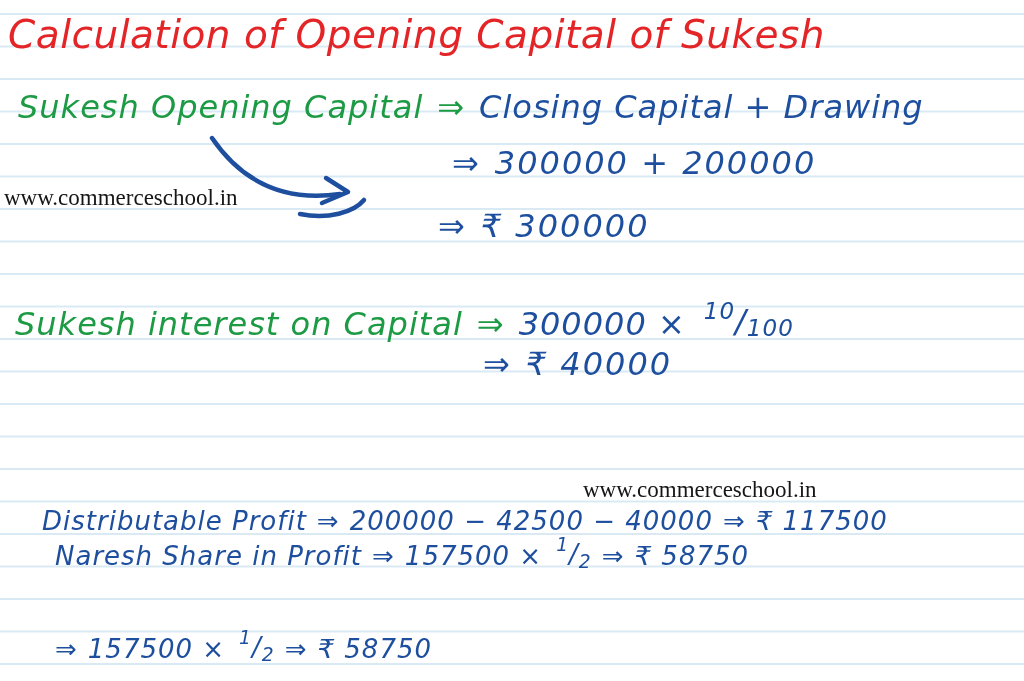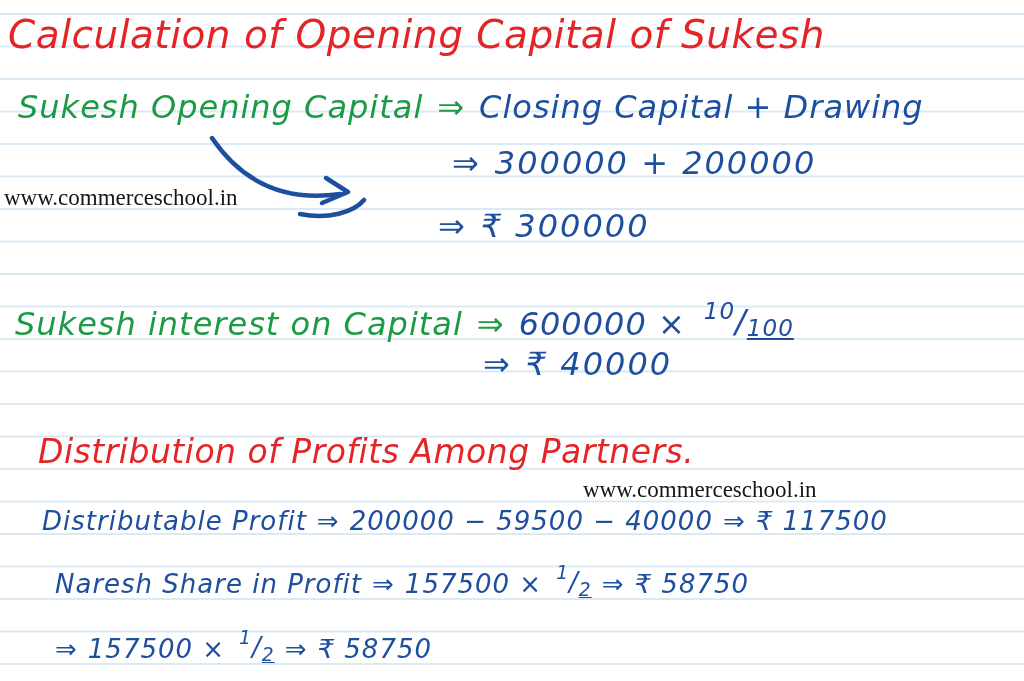--- a/index.html
+++ b/index.html
@@ -26,26 +26,26 @@
   #step-opening-2{left:438px;top:207px;font-size:32px;letter-spacing:2px;}
   .watermark{font-style:normal;letter-spacing:0;color:#161616;font-size:23px;font-family:Liberation Serif, serif;}
   #watermark-top{left:4px;top:185px;}
   #watermark-bottom{left:583px;top:477px;}
   #curved-arrow{left:202px;top:130px;}
   #line-interest{left:15px;top:281px;font-size:32px;letter-spacing:1px;margin-top:24px;}
   #step-interest{left:483px;top:345px;font-size:32px;letter-spacing:2px;}
   #heading-distribution{left:38px;top:432px;font-size:33px;}
   .prow{font-size:26px;letter-spacing:1px;}
   #row-distributable{left:42px;top:506px;}
-  #row-naresh{left:55px;top:569px;}
+  #row-naresh{left:55px;top:541px;}
   #row-sukesh{left:55px;top:634px;}
   .frac{display:inline-flex;align-items:center;line-height:1;margin-left:4px;}
   .frac .num{font-size:.72em;transform:translateY(-9px);}
   .frac .fsl{font-size:1em;}
-  .frac .den{font-size:.72em;transform:translateY(8px);text-decoration:underline;}
+  .frac .den{font-size:.72em;transform:translateY(8px);}
   .gap-sm{gap:10px;}
 </style>
 </head>
 <body>
 
 <div class="paper">
 
   <div id="title" class="abs red">Calculation of Opening Capital of Sukesh</div>
 
   <div id="line-opening" class="abs flexline">
@@ -68,41 +68,40 @@
   </svg>
 
   <div id="step-opening-2" class="abs flexline blue">
     <span>⇒</span>
     <span>₹ 300000</span>
   </div>
 
   <div id="line-interest" class="abs flexline">
     <span class="green">Sukesh interest on Capital</span>
     <span class="green">⇒</span>
-    <span class="blue">600000 ×</span>
+    <span class="blue">300000 ×</span>
     <span class="frac blue">
       <span class="num">10</span>
       <span class="fsl">/</span>
       <span class="den">100</span>
     </span>
   </div>
 
   <div id="step-interest" class="abs flexline blue">
     <span>⇒</span>
     <span>₹ 40000</span>
   </div>
 
-  <div id="heading-distribution" class="abs red">Distribution of Profits Among Partners.</div>
 
   <div id="watermark-bottom" class="abs watermark">www.commerceschool.in</div>
 
   <div id="row-distributable" class="abs flexline gap-sm blue prow">
     <span>Distributable Profit</span>
     <span>⇒</span>
-    <span>200000 − 59500 − 40000</span>
+    <span>200000 − 42500 − 40000</span>
     <span>⇒</span>
     <span>₹ 117500</span>
   </div>
 
   <div id="row-naresh" class="abs flexline gap-sm blue prow">
     <span>Naresh Share in Profit</span>
     <span>⇒</span>
     <span>157500 ×</span>
     <span class="frac">
       <span class="num">1</span>

